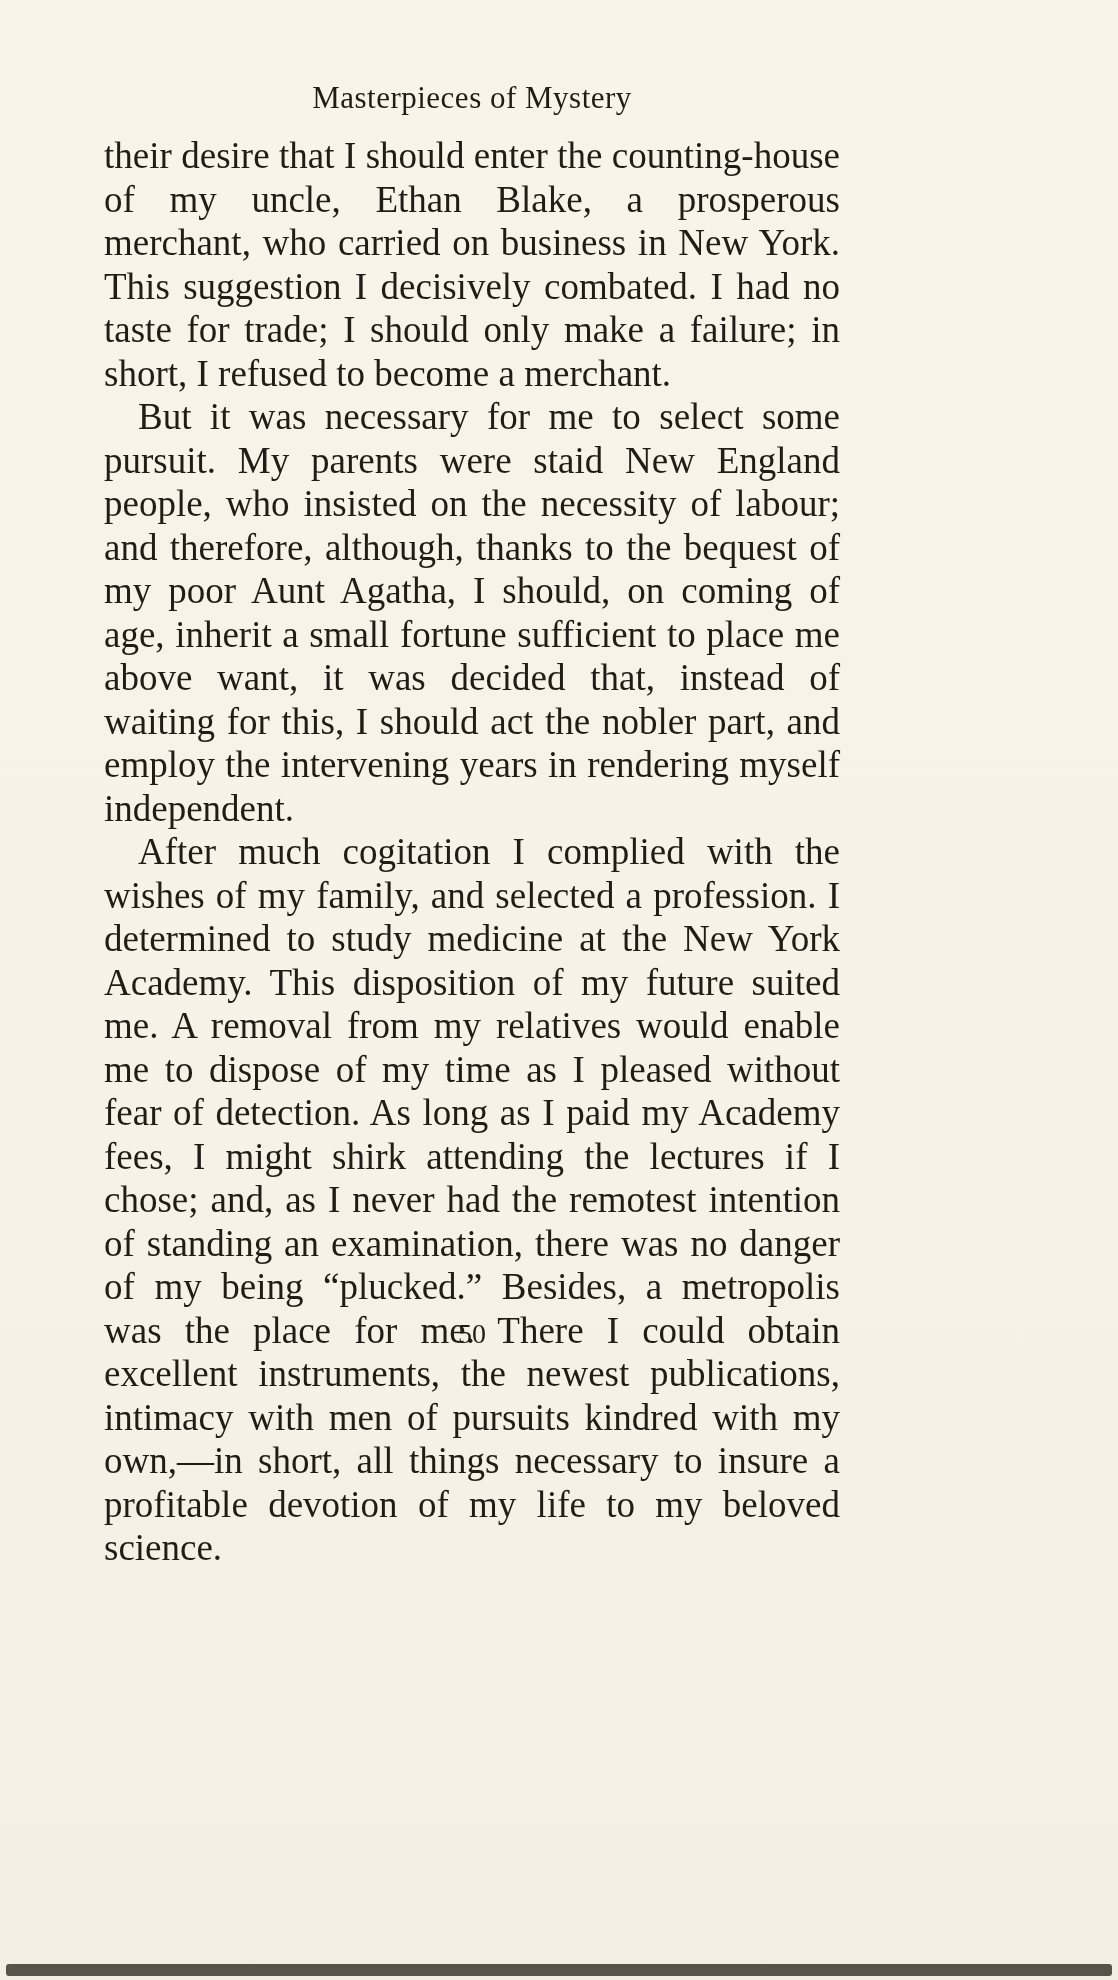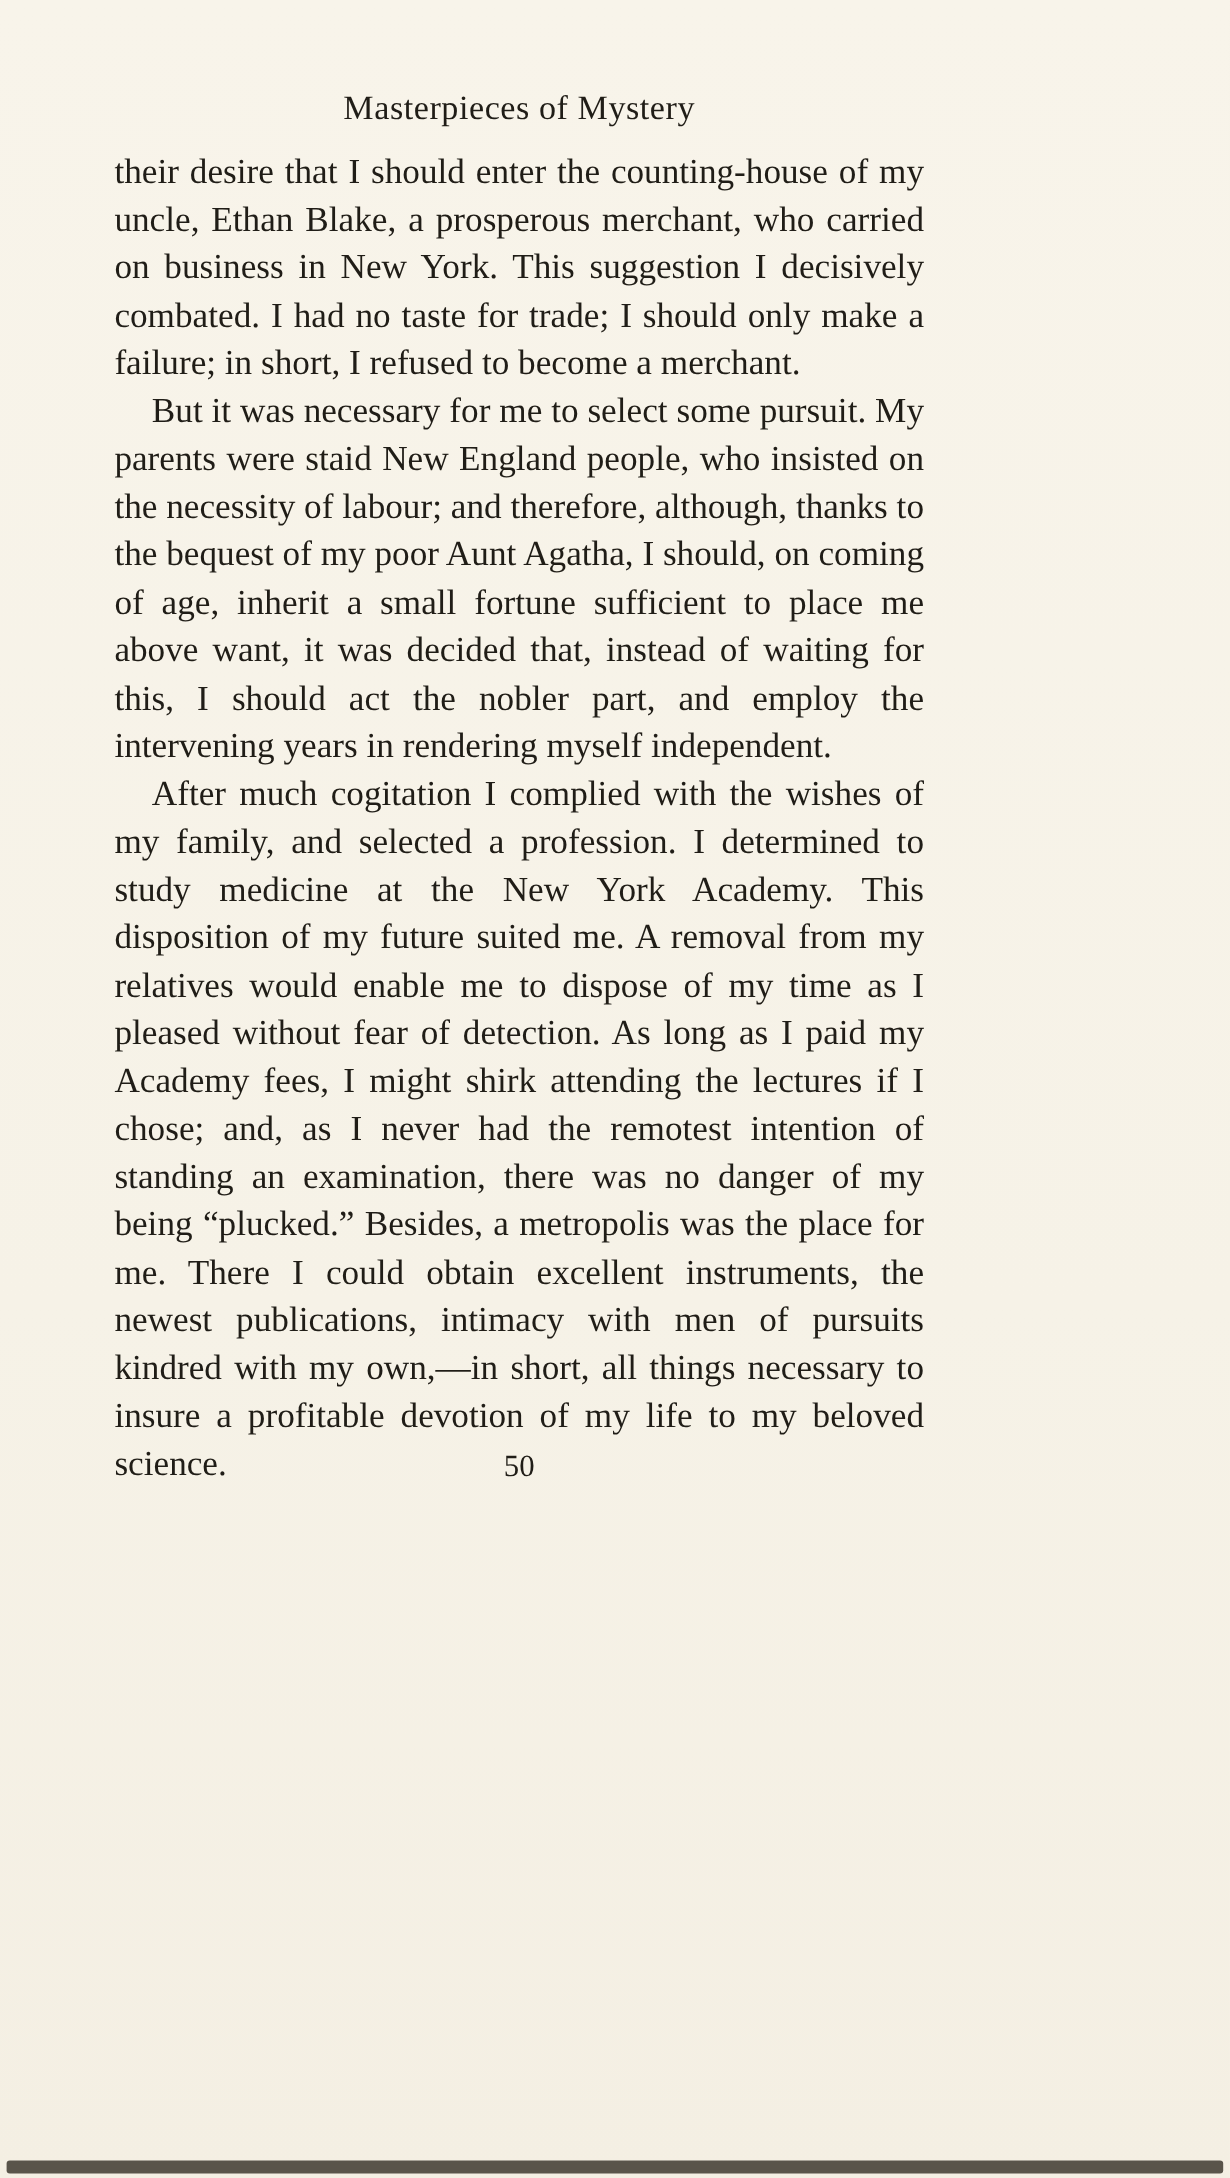--- a/index.html
+++ b/index.html
@@ -26,21 +26,21 @@
     width: 736px;
     text-align: center;
     font-size: 31px;
     letter-spacing: 0.5px;
   }
   .text-block {
     position: absolute;
     top: 134px;
     left: 104px;
     width: 736px;
-    font-size: 32px;
+    font-size: 37px;
     line-height: 43.5px;
     text-align: justify;
     text-justify: inter-word;
   }
   .text-block p { margin: 0; }
   .text-block p.indent { text-indent: 34px; }
   .page-number {
     position: absolute;
     top: 1318px;
     left: 104px;

